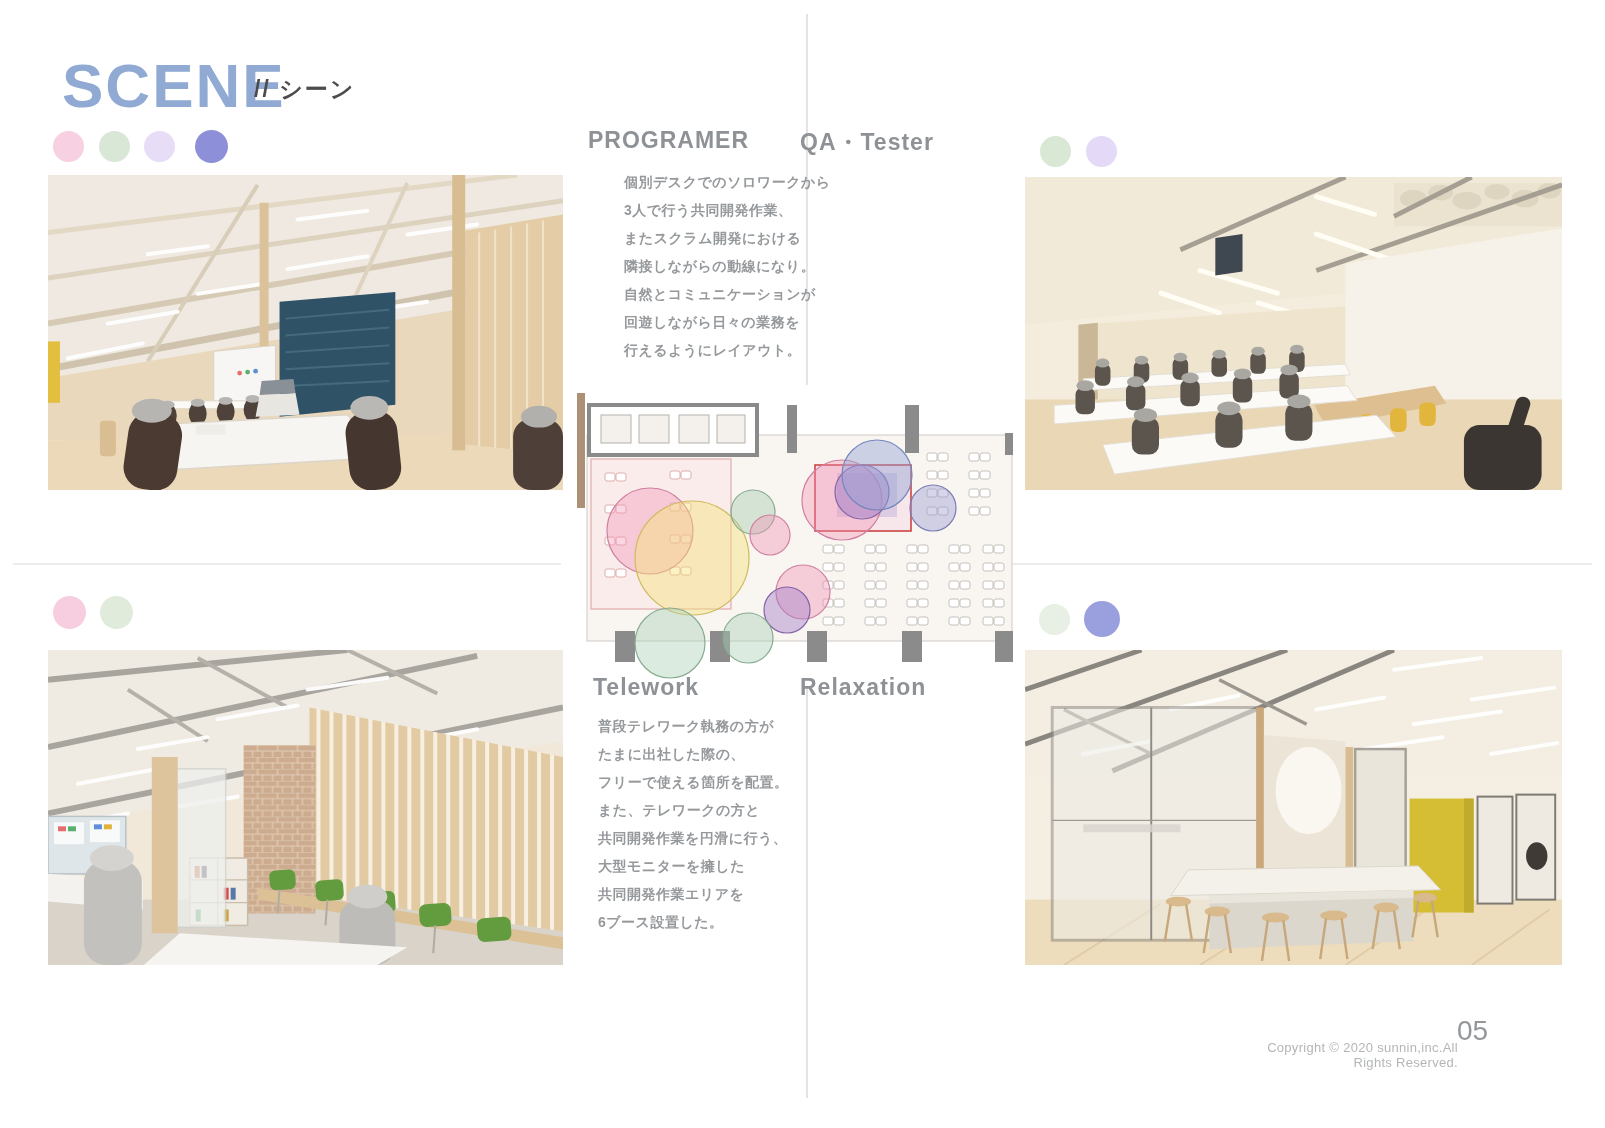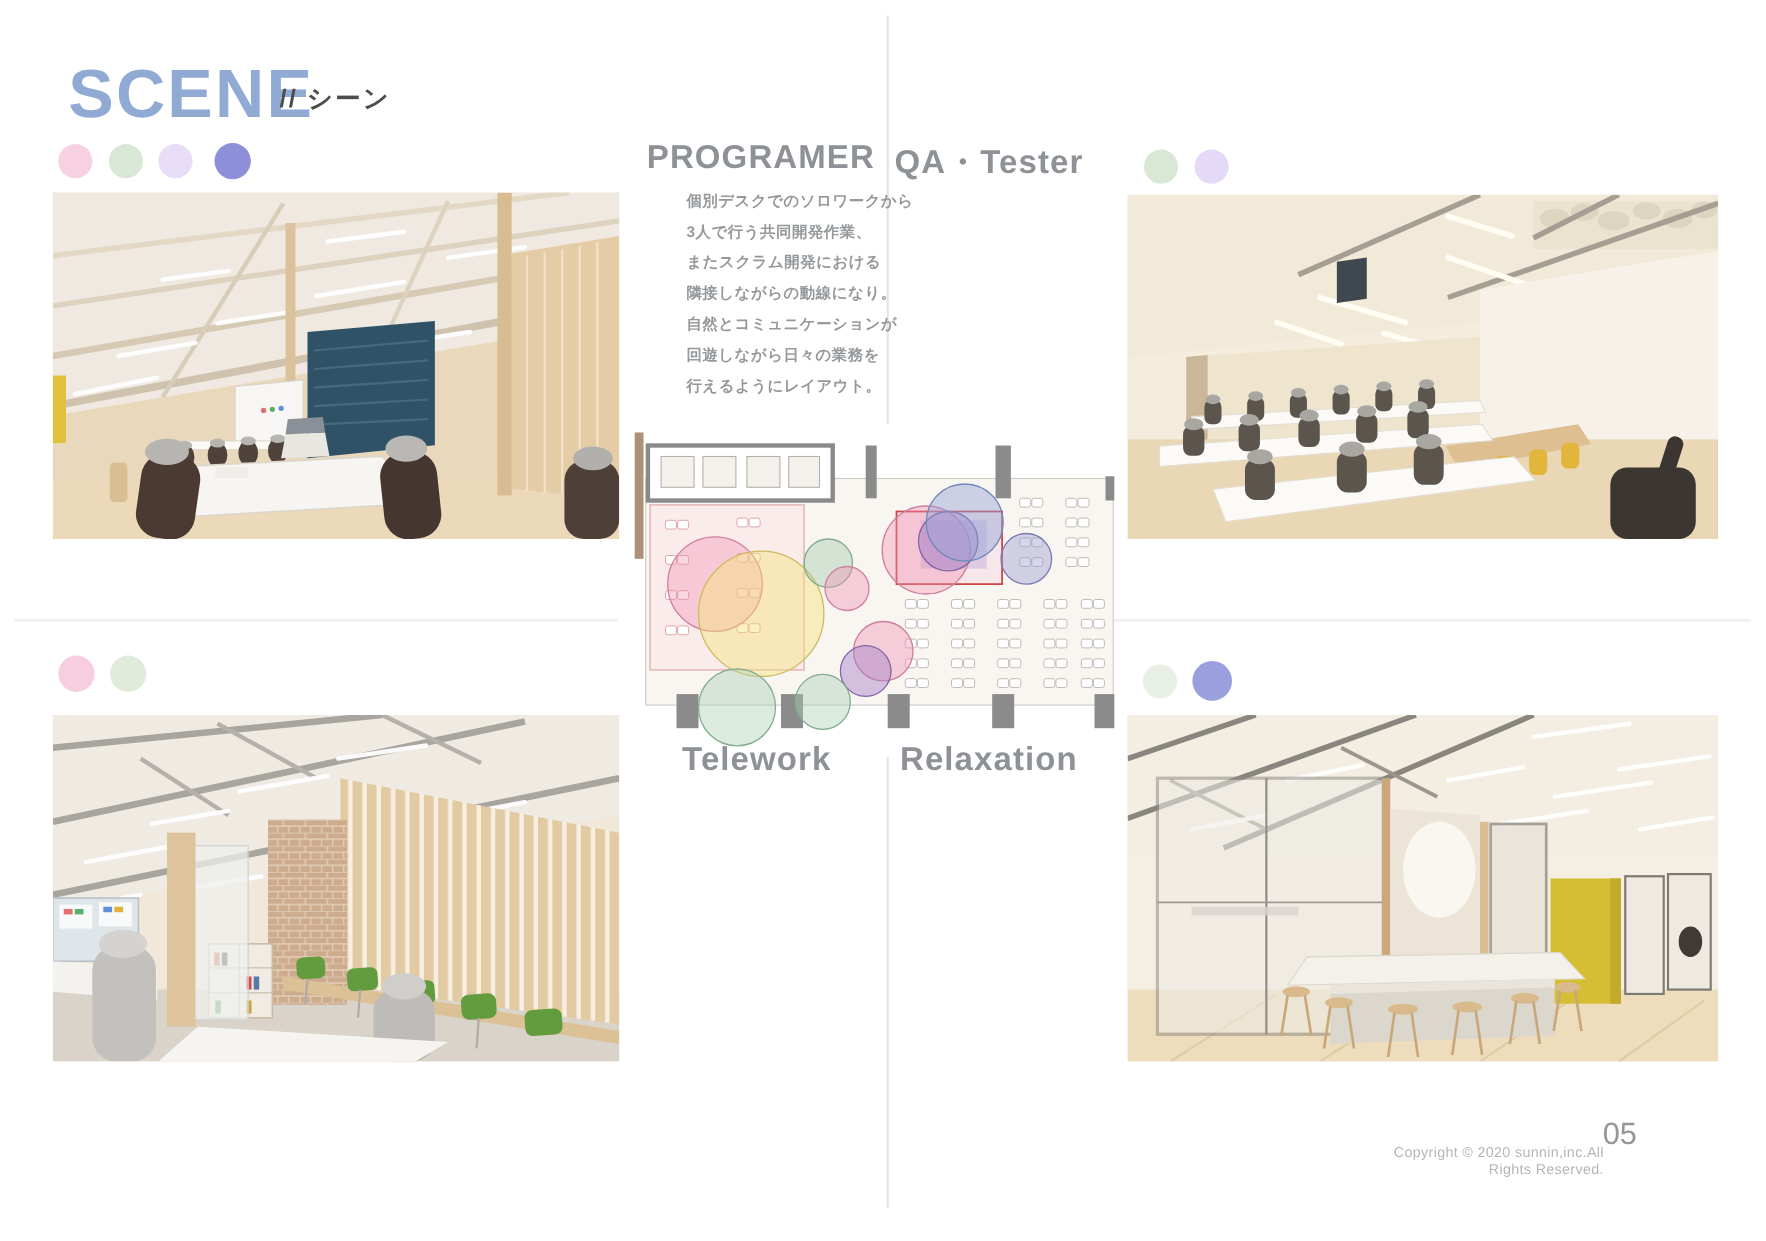--- a/index.html
+++ b/index.html
@@ -4,21 +4,21 @@
 <style>
   html,body{margin:0;padding:0;background:#ffffff;}
   #page{position:relative;width:1605px;height:1128px;background:#ffffff;overflow:hidden;
         font-family:"Liberation Sans","DejaVu Sans",sans-serif;}
   .abs{position:absolute;}
   #page-title{left:62px;top:50px;font-size:62px;font-weight:700;letter-spacing:2px;color:#90aad3;}
   #page-subtitle{left:254px;top:74px;font-size:23px;font-weight:700;color:#4c4c4c;letter-spacing:2px;}
   .dot{position:absolute;border-radius:50%;}
   .photo{position:absolute;overflow:hidden;background:#f2e9db;}
   .photo svg{display:block;width:100%;height:100%;}
-  .sec-head{position:absolute;font-size:30px;font-weight:700;color:#8e9296;text-align:center;letter-spacing:1px;}
+  .sec-head{position:absolute;font-size:23px;font-weight:700;color:#8e9296;text-align:left;letter-spacing:1px;}
   .sec-body{position:absolute;font-size:14px;font-weight:600;color:#96999c;letter-spacing:0.5px;}
   .sec-body div{line-height:28px;height:28px;white-space:nowrap;}
   .vline{position:absolute;width:2px;background:#e4e4e4;}
   .hline{position:absolute;height:2px;background:#ececec;}
   #copyright{left:1243px;top:1040px;width:215px;font-size:13px;color:#b3b6b8;letter-spacing:0.3px;text-align:right;}
   #page-number{left:1457px;top:1015px;font-size:28px;font-weight:400;color:#94979a;}
   #floor-plan{left:575px;top:393px;width:443px;height:300px;}
   #floor-plan svg{display:block;width:100%;height:100%;}
 </style>
 </head>
@@ -55,20 +55,30 @@
       <div>またスクラム開発における</div>
       <div>隣接しながらの動線になり。</div>
       <div>自然とコミュニケーションが</div>
       <div>回遊しながら日々の業務を</div>
       <div>行えるようにレイアウト。</div>
     </div>
 
   <div class="sec-head" style="left:800px;top:127px;width:198px;">QA・Tester</div>
 
   <div class="sec-head" style="left:593px;top:674px;width:190px;">Telework</div>
+  <div class="sec-body" style="left:598px;top:712px;width:210px;">
+      <div>普段テレワーク執務の方が</div>
+      <div>たまに出社した際の、</div>
+      <div>フリーで使える箇所を配置。</div>
+      <div>また、テレワークの方と</div>
+      <div>共同開発作業を円滑に行う、</div>
+      <div>大型モニターを擁した</div>
+      <div>共同開発作業エリアを</div>
+      <div>6ブース設置した。</div>
+    </div>
 
   <div class="sec-head" style="left:800px;top:674px;width:198px;">Relaxation</div>
 
   <div class="photo" style="left:48px;top:175px;width:515px;height:315px;">
     <svg viewBox="0 0 516 318" preserveAspectRatio="none">
       <rect width="516" height="318" fill="#f3e9da"></rect>
       <polygon points="0,0 516,0 516,118 0,205" fill="#efe9e1"></polygon>
       <line x1="0" y1="196" x2="516" y2="98" stroke="#cfc3ad" stroke-width="7"></line>
       <line x1="0" y1="150" x2="516" y2="60" stroke="#d6cab4" stroke-width="6"></line>
       <line x1="0" y1="104" x2="516" y2="26" stroke="#ddd2bd" stroke-width="5"></line>

